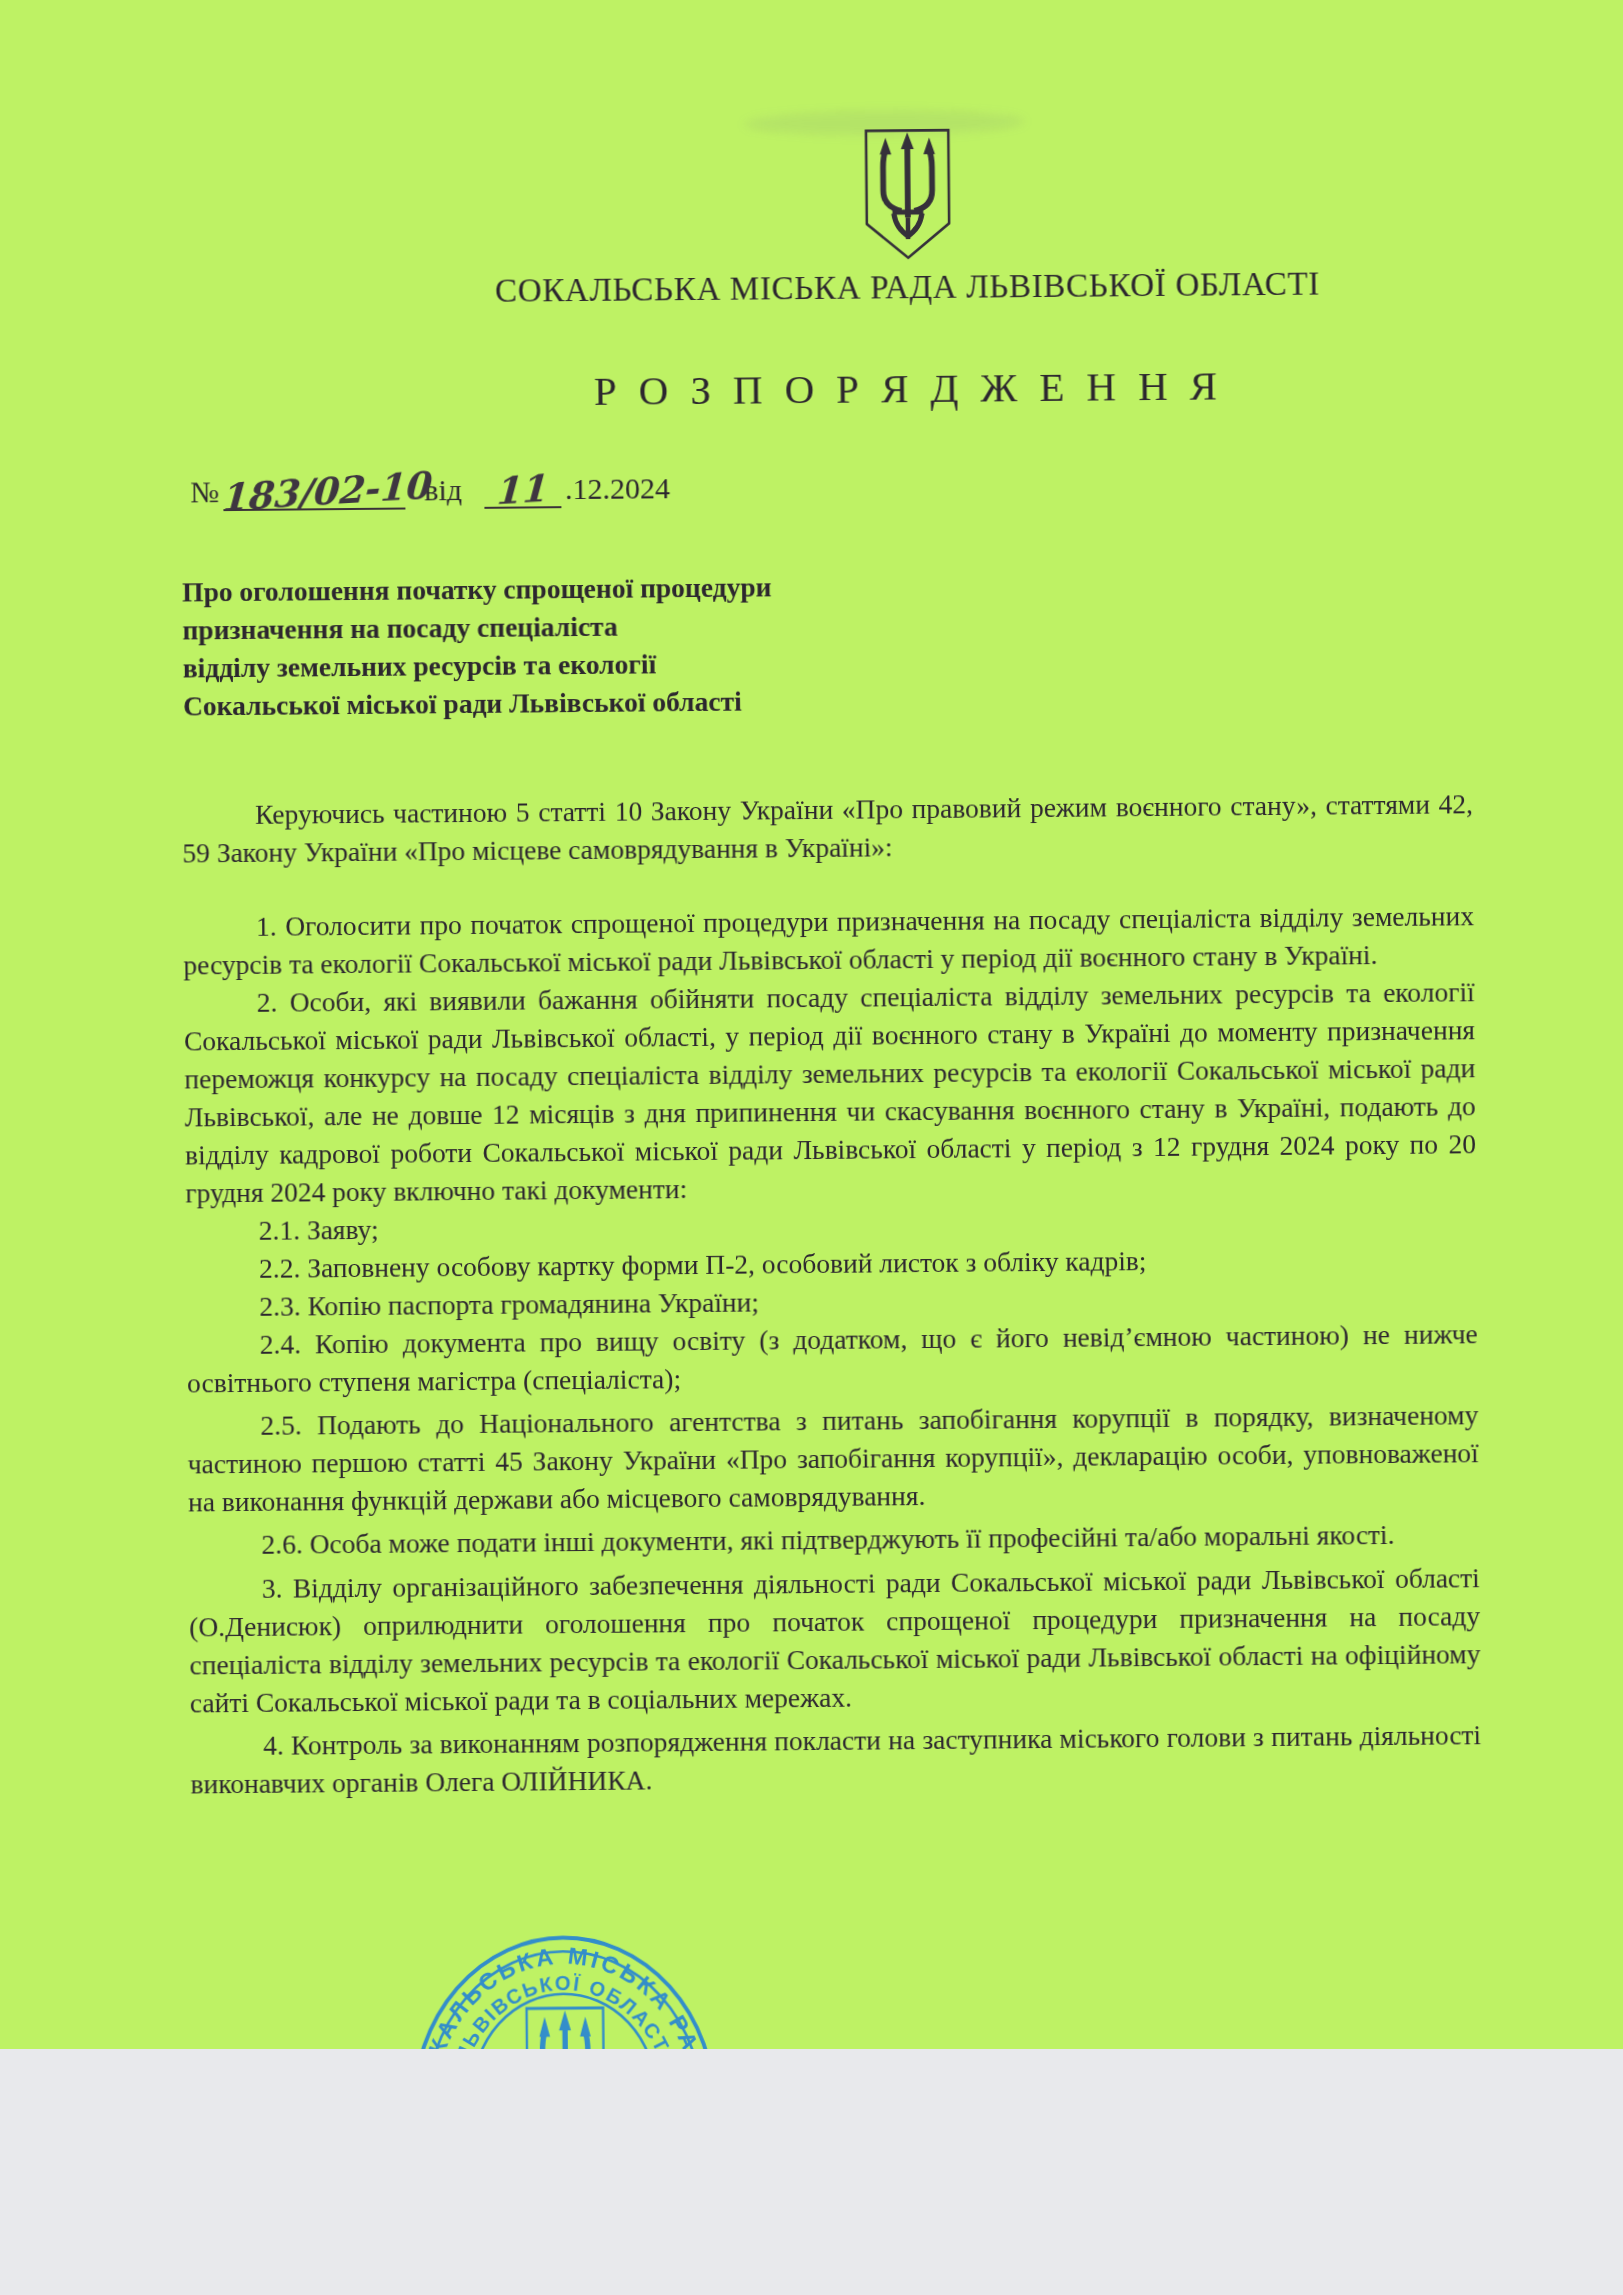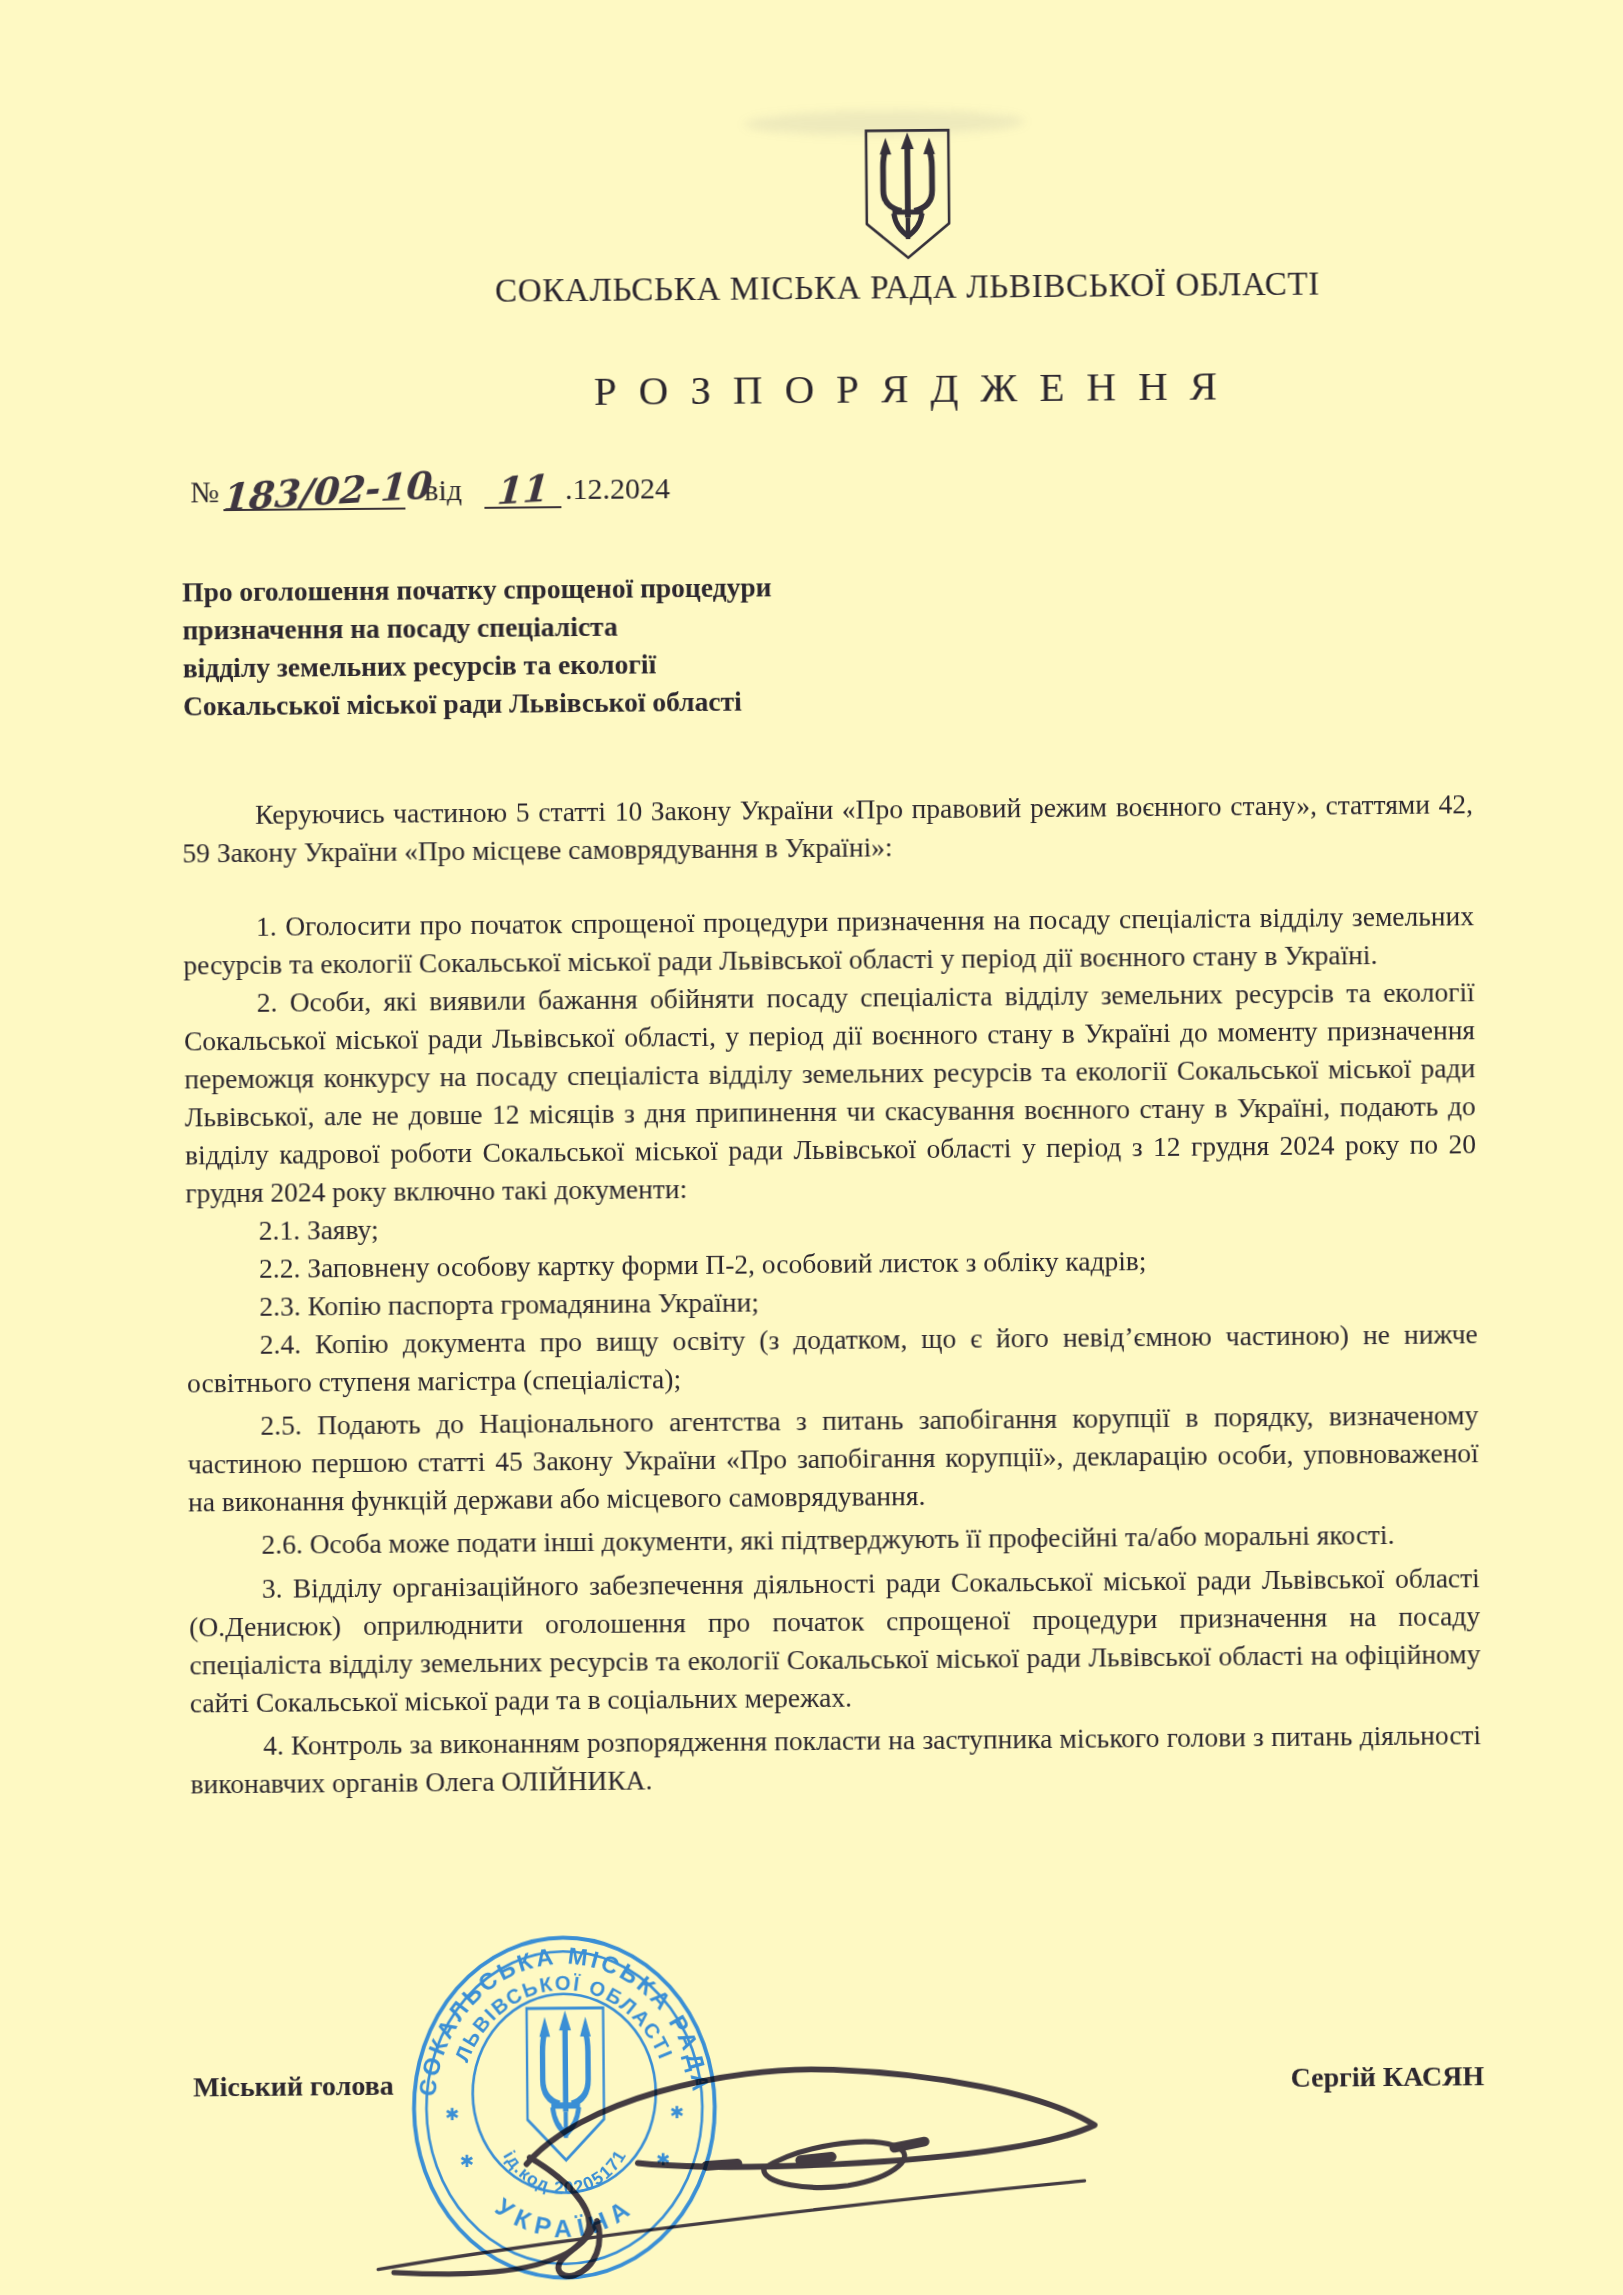--- a/index.html
+++ b/index.html
@@ -1,19 +1,19 @@
 <!DOCTYPE html>
 <html style="--stamp-ink: #1e7fd8;font-size:10.5px"><head>
 <meta charset="utf-8">
 <style>
   html,body{margin:0;padding:0;background:#e8e9ec;}
   .page{
     position:relative;
-    width:1624px;height:2295px;
-    background:#fef9c3;
+    width:1624px;height:2049px;
+    background:#bef264;
     overflow:hidden;
     font-family:"Liberation Serif","DejaVu Serif",serif;
     color:#2c272e;
   }
   .content{position:absolute;inset:0;transform:rotate(-0.5deg);transform-origin:812px 1145px;}
 
   
   .emblem{position:absolute;left:871px;top:128px;width:90px;height:134px;color:#35303a;}
   .org-name{position:absolute;top:270px;left:103px;width:1624px;text-align:center;
     font-size:33px;letter-spacing:0.7px;white-space:nowrap;}

